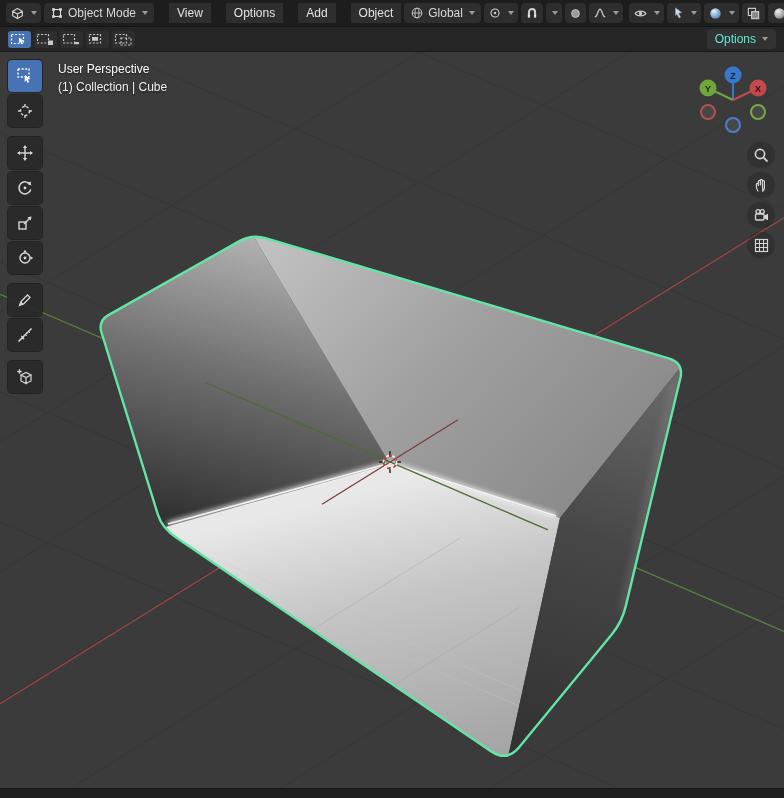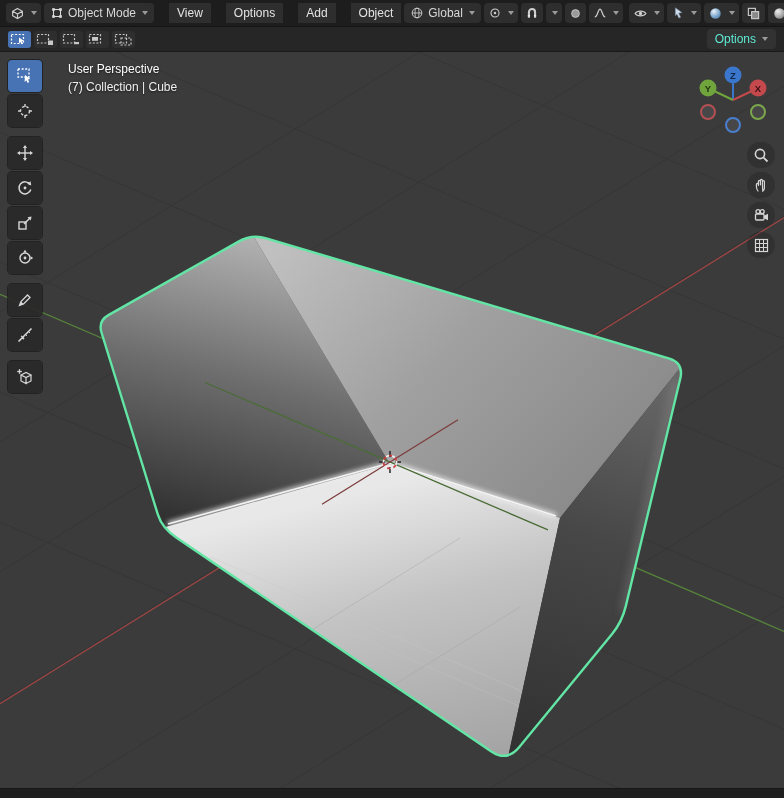--- a/index.html
+++ b/index.html
@@ -18,21 +18,21 @@
   .icn svg{display:block}
   
   .toolrow{height:25px;background:#262626;border-bottom:1px solid #191919;display:flex;align-items:center;
            padding:0 8px;gap:3px;flex:0 0 25px;box-sizing:border-box}
   .selmode{width:23px;height:17px;background:#2e2e2e;border-radius:3px;display:flex;align-items:center;justify-content:center}
   .selmode.active{background:#4772b3}
   .options-btn{margin-left:auto;display:flex;align-items:center;gap:4px;background:#323232;border-radius:4px;padding:3px 8px;color:#5eead4}
   
   .viewport{position:relative;flex:0 0 736px;height:736px;background:#3b3b3b;overflow:hidden}
   .scene{position:absolute;left:0;top:0}
-  .vp-text{position:absolute;left:68px;top:8px;line-height:18px;color:#ffffff;text-shadow:0 1px 2px rgba(0,0,0,.55);pointer-events:none}
+  .vp-text{position:absolute;left:58px;top:8px;line-height:18px;color:#ffffff;text-shadow:0 1px 2px rgba(0,0,0,.55);pointer-events:none}
   .vp-text .l2{color:#f0f0f0}
   
   .tools{position:absolute;left:8px;top:8px;display:flex;flex-direction:column}
   .tool{width:34px;height:32px;background:rgba(41,41,41,.92);border-radius:4px;margin-bottom:3px;
         display:flex;align-items:center;justify-content:center;box-shadow:0 0 0 1px rgba(18,18,18,.6)}
   .tool.active{background:#4772b3}
   .tool.group-end{margin-bottom:10px}
   
   .gizmo{position:absolute;left:697px;top:12px;width:72px;height:72px}
   .side-controls{position:absolute;left:747px;top:90px;display:flex;flex-direction:column;gap:4px}
@@ -316,21 +316,21 @@
         <line x1="5" y1="0" x2="11" y2="0" stroke="#1a1a1a" stroke-width="1.4"></line>
         <line x1="0" y1="-11" x2="0" y2="-5" stroke="#1a1a1a" stroke-width="1.4"></line>
         <line x1="0" y1="5" x2="0" y2="11" stroke="#1a1a1a" stroke-width="1.4"></line>
         <circle r="6.5" fill="none" stroke="#ebebeb" stroke-width="1.7" stroke-dasharray="3.2,3.2"></circle>
         <circle r="6.5" fill="none" stroke="#cc3a3a" stroke-width="1.7" stroke-dasharray="3.2,3.2" stroke-dashoffset="3.2"></circle>
       </g>
     </svg>
 
     <div class="vp-text">
       <div>User Perspective</div>
-      <div class="l2">(7) Collection | Cube</div>
+      <div class="l2">(1) Collection | Cube</div>
     </div>
 
     <div class="tools">
       <div class="tool active">
         <svg width="18" height="18" viewBox="0 0 18 18">
             <rect x="2" y="2" width="11" height="8" fill="none" stroke="#ffffff" stroke-width="1.3" stroke-dasharray="2,1.6"></rect>
             <path d="M9,8 l5.4,4 -2.4,.4 1.2,2.7 -1.6,.8 -1.2,-2.7 -1.8,1.7 Z" fill="#ffffff"></path>
           </svg>
       </div>
       <div class="tool group-end">

